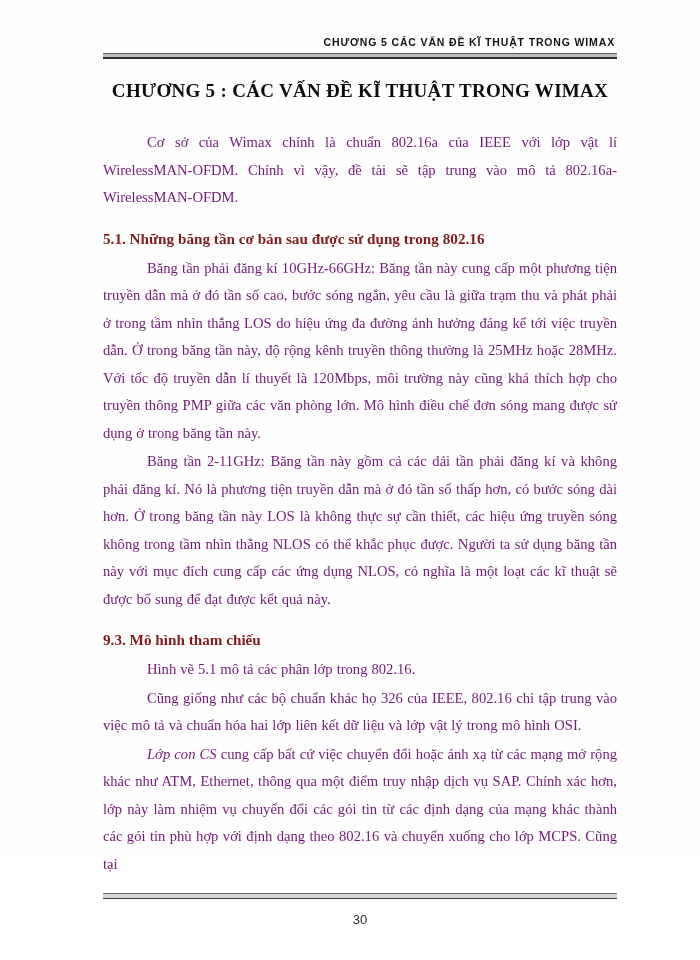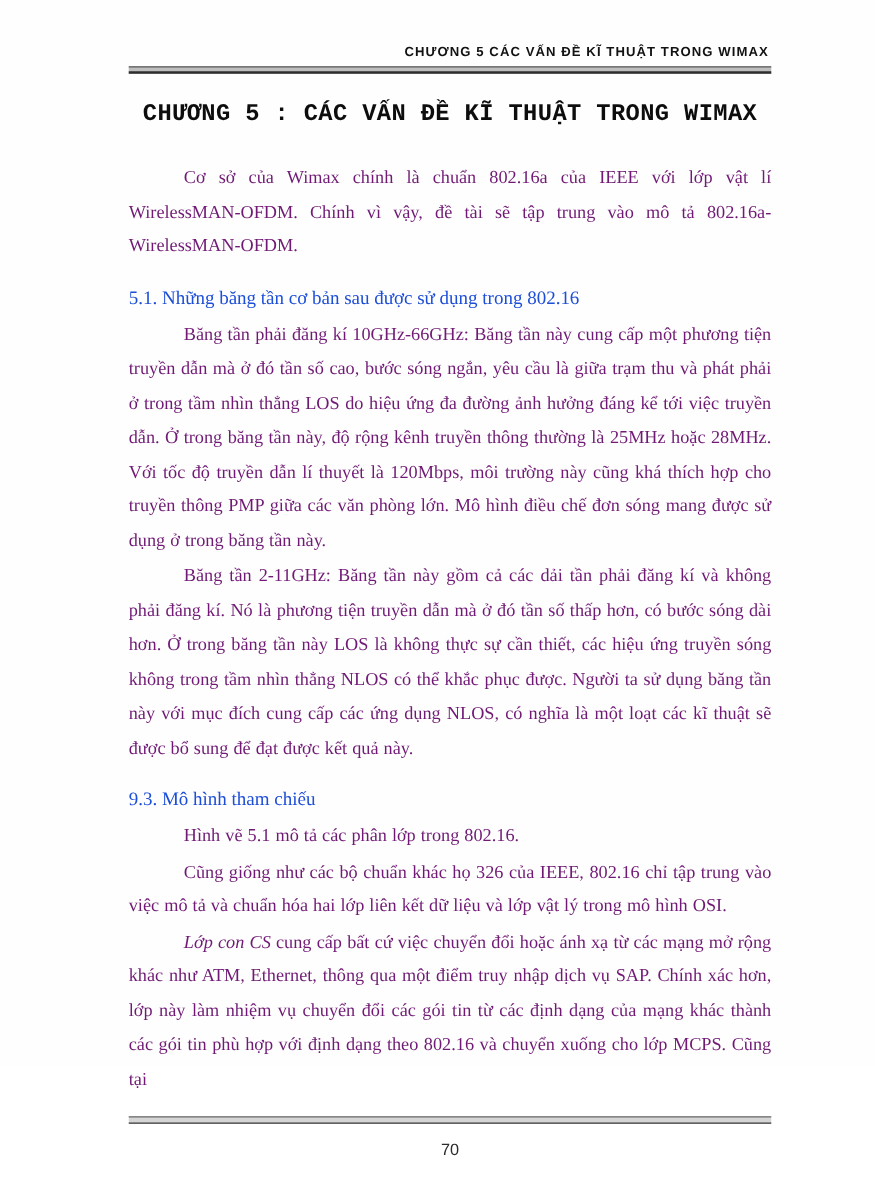--- a/index.html
+++ b/index.html
@@ -49,21 +49,21 @@
     background: #bdbdbd;
   }
 
   
   .chapter-title {
     position: absolute;
     left: 103px;
     top: 80px;
     width: 514px;
     text-align: center;
-    font-family: Liberation Mono, monospace;
+    font-family: Liberation Serif, serif;
     font-weight: 700;
     font-size: 19px;
     letter-spacing: 0.3px;
     color: #0d0d0d;
   }
 
   
   .content {
     position: absolute;
     left: 103px;
@@ -76,22 +76,22 @@
     line-height: 27.5px;
     text-align: justify;
     text-indent: 44px;
     color: #701a75;
     word-spacing: 0.4px;
   }
   h2.section {
     margin: 13px 0 3px 0;
     font-size: 15.2px;
     line-height: 27px;
-    font-weight: 400;
-    color: #1d4ed8;
+    font-weight: 700;
+    color: #7f1d1d;
     text-align: left;
   }
   .ital { font-style: italic; margin-top: 20px; }
 
   
   .footer-zone {
     position: absolute;
     left: 103px;
     top: 893px;
     width: 514px;
@@ -138,16 +138,16 @@
 
     <p class="body">Cũng giống như các bộ chuẩn khác họ 326 của IEEE, 802.16 chỉ tập trung vào việc mô tả và chuẩn hóa hai lớp liên kết dữ liệu và lớp vật lý trong mô hình OSI.</p>
 
 
     <p class="body"><span class="ital">Lớp con CS</span><span> cung cấp bất cứ việc chuyển đổi hoặc ánh xạ từ các mạng mở rộng khác như ATM, Ethernet, thông qua một điểm truy nhập dịch vụ SAP. Chính xác hơn, lớp này làm nhiệm vụ chuyển đổi các gói tin từ các định dạng của mạng khác thành các gói tin phù hợp với định dạng theo 802.16 và chuyển xuống cho lớp MCPS. Cũng tại</span></p>
 
   </div>
 
   <div class="footer-zone">
     <div class="rule-footer"></div>
-    <div class="page-number">70</div>
+    <div class="page-number">30</div>
   </div>
 
 </div>
 
 </body></html>

